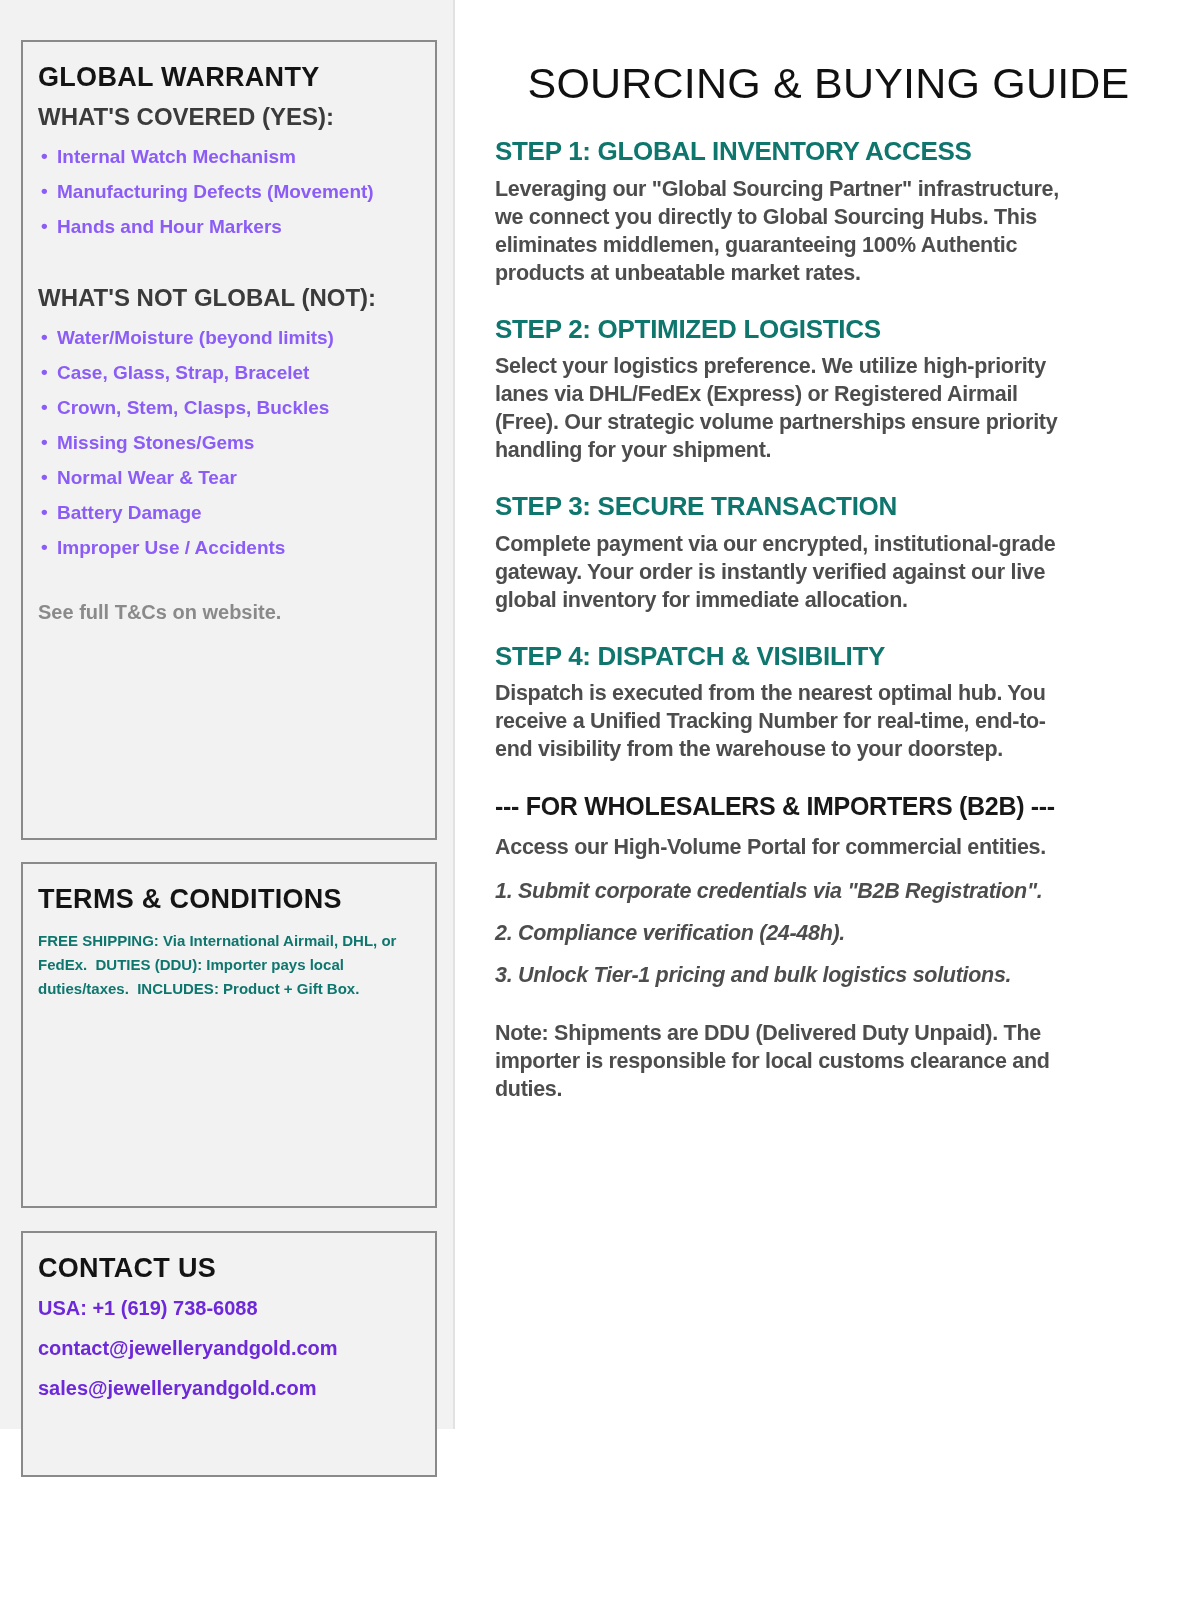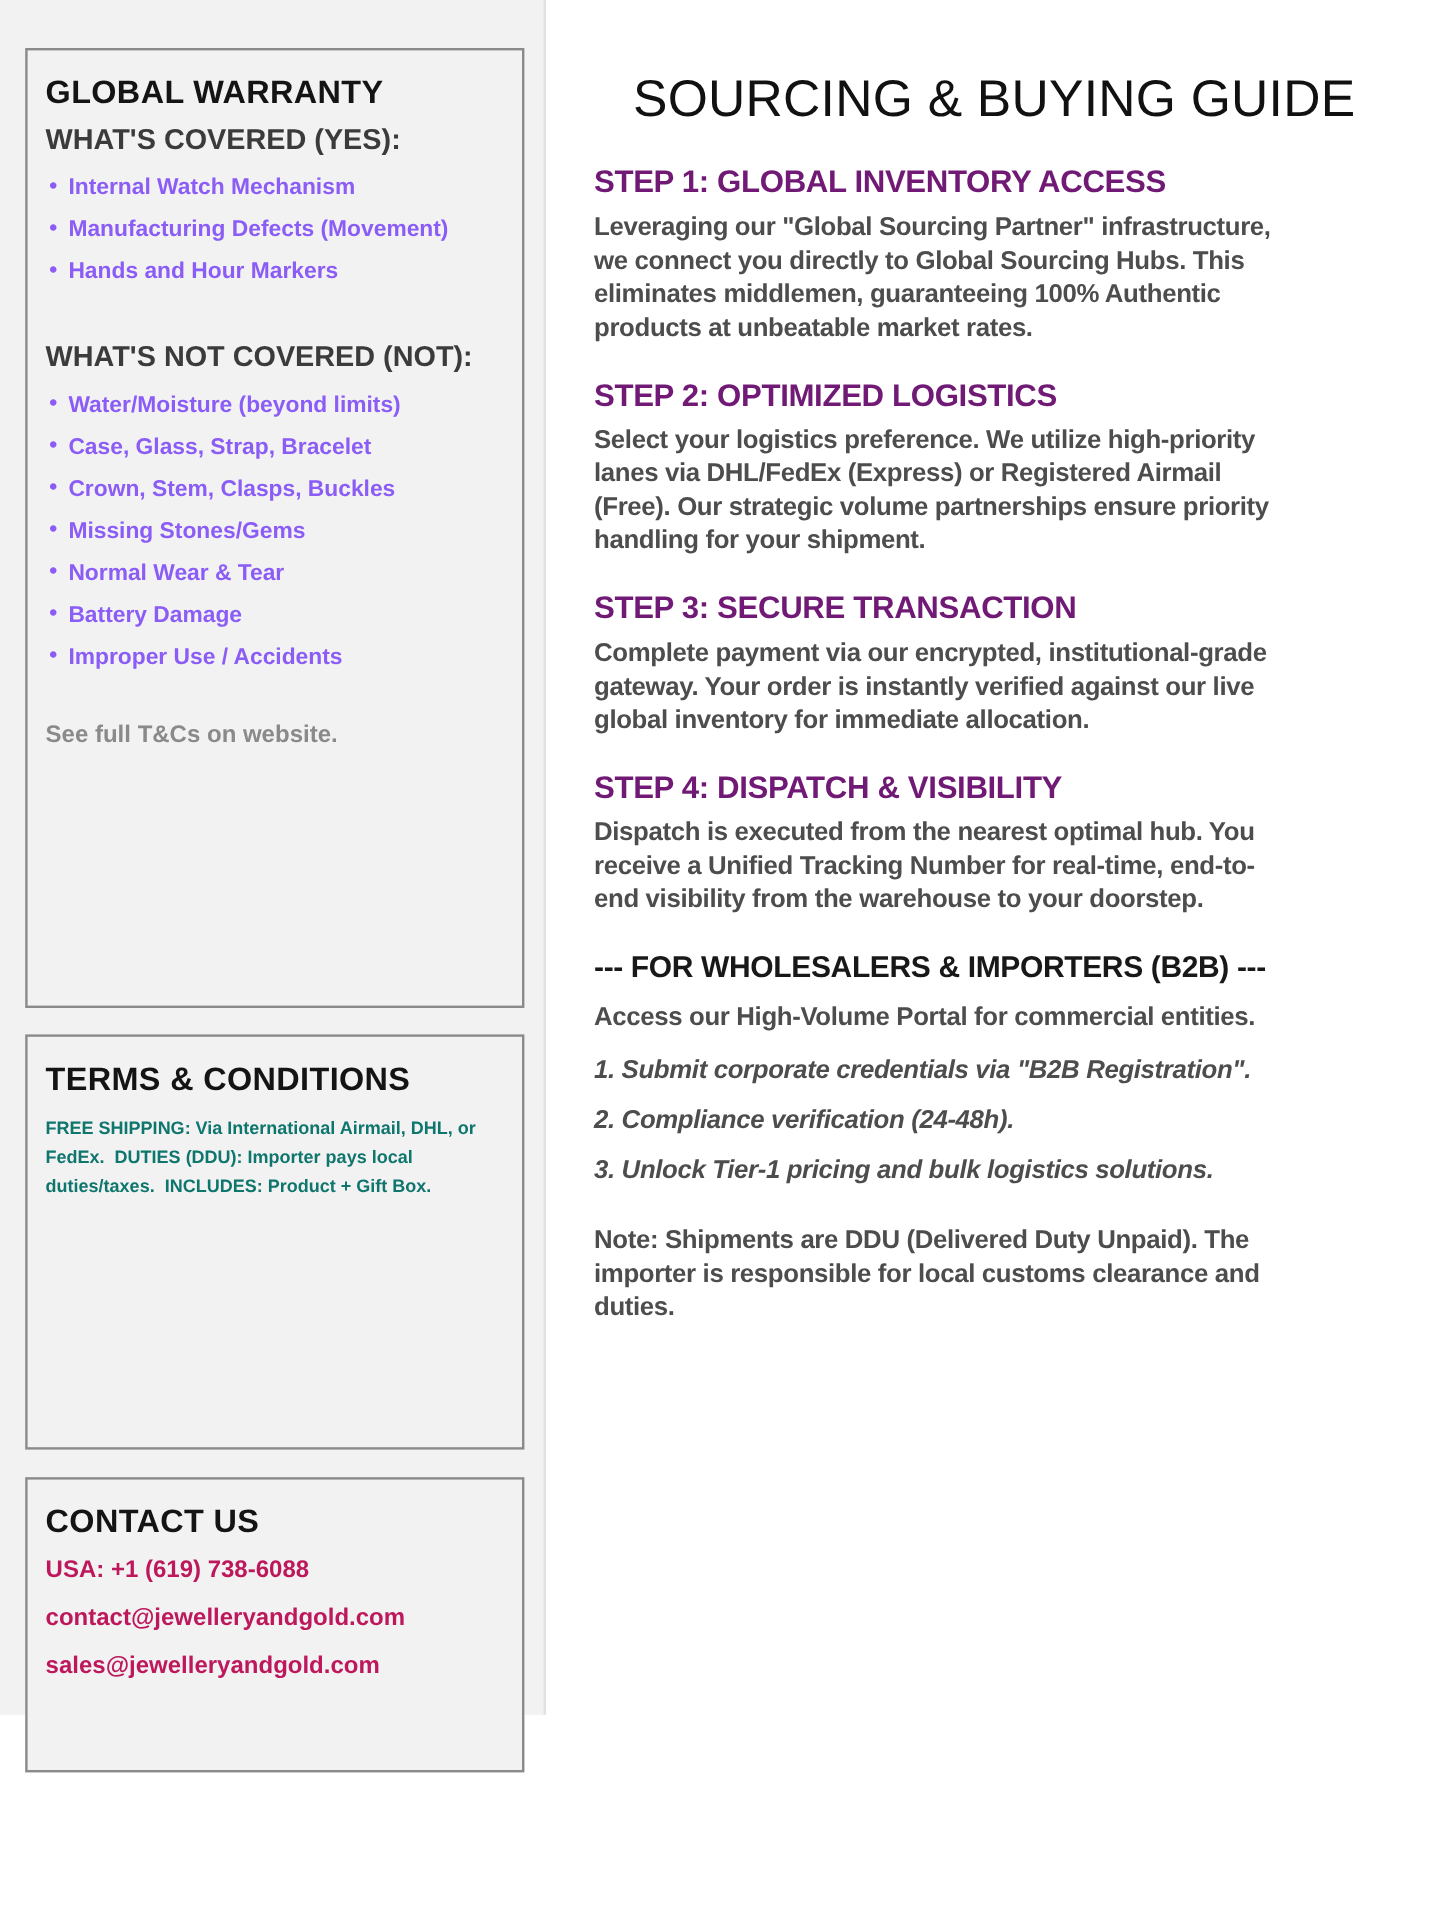--- a/index.html
+++ b/index.html
@@ -38,35 +38,35 @@
   }
   ul.bullets li::before { content:"•"; position:absolute; left:3px; top:6px; }
   .footnote {
     margin:36px 0 0 0; font-size:20px; font-weight:700; color:#8a8a8a;
   }
   .terms-body {
     margin:14px 0 0 0; font-size:15px; font-weight:700; color:#0f766e;
     line-height:24px; white-space:pre-wrap;
   }
   .contact-line {
-    margin:0 0 19px 0; font-size:20px; font-weight:700; color:#be185d;
+    margin:0 0 19px 0; font-size:20px; font-weight:700; color:#6d28d9;
     line-height:21px;
   }
   .contact-line.first { margin-top:14px; }
 
   
   .main { position:absolute; left:457px; top:0; width:743px; height:1600px; }
   .main-title {
     margin:62px 0 0 0; text-align:center;
     font-size:43px; font-weight:400; color:#111; letter-spacing:0.2px;
     line-height:1;
   }
   .content { margin:30px 0 0 38px; width:575px; }
   .step-heading {
-    margin:28px 0 9px 0; font-size:26px; font-weight:700; color:#701a75;
+    margin:28px 0 9px 0; font-size:26px; font-weight:700; color:#0f766e;
     letter-spacing:-0.3px; line-height:1.1;
   }
   .step-heading.first { margin-top:32px; }
   .body-text {
     margin:0; font-size:21.5px; font-weight:700; color:#4d4d4d;
     line-height:28px; letter-spacing:-0.3px;
   }
   .b2b-heading {
     margin:30px 0 12px 0; font-size:25px; font-weight:700; color:#181818;
     letter-spacing:-0.3px; line-height:1.1;
@@ -81,21 +81,21 @@
 <div class="sidebar">
 
   <section class="box box-warranty">
     <h2>GLOBAL WARRANTY</h2>
     <h3 class="subhead">WHAT'S COVERED (YES):</h3>
     <ul class="bullets">
       <li>Internal Watch Mechanism</li>
       <li>Manufacturing Defects (Movement)</li>
       <li>Hands and Hour Markers</li>
     </ul>
-    <h3 class="subhead second">WHAT'S NOT COVERED (NOT):</h3>
+    <h3 class="subhead second">WHAT'S NOT GLOBAL (NOT):</h3>
     <ul class="bullets">
       <li>Water/Moisture (beyond limits)</li>
       <li>Case, Glass, Strap, Bracelet</li>
       <li>Crown, Stem, Clasps, Buckles</li>
       <li>Missing Stones/Gems</li>
       <li>Normal Wear &amp; Tear</li>
       <li>Battery Damage</li>
       <li>Improper Use / Accidents</li>
     </ul>
     <p class="footnote">See full T&amp;Cs on website.</p>

